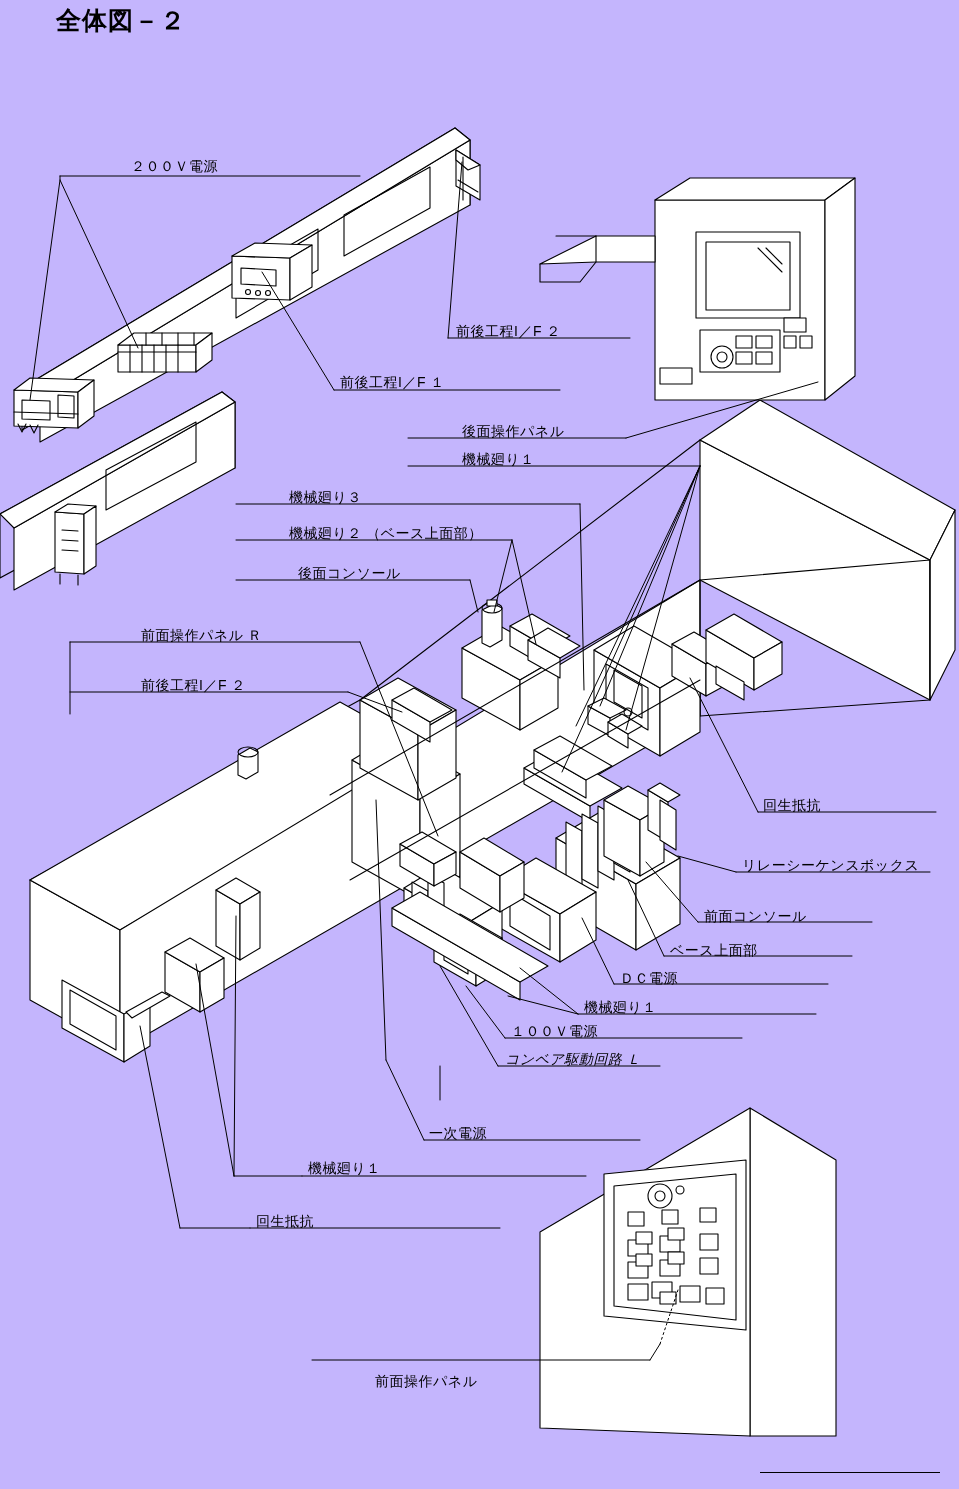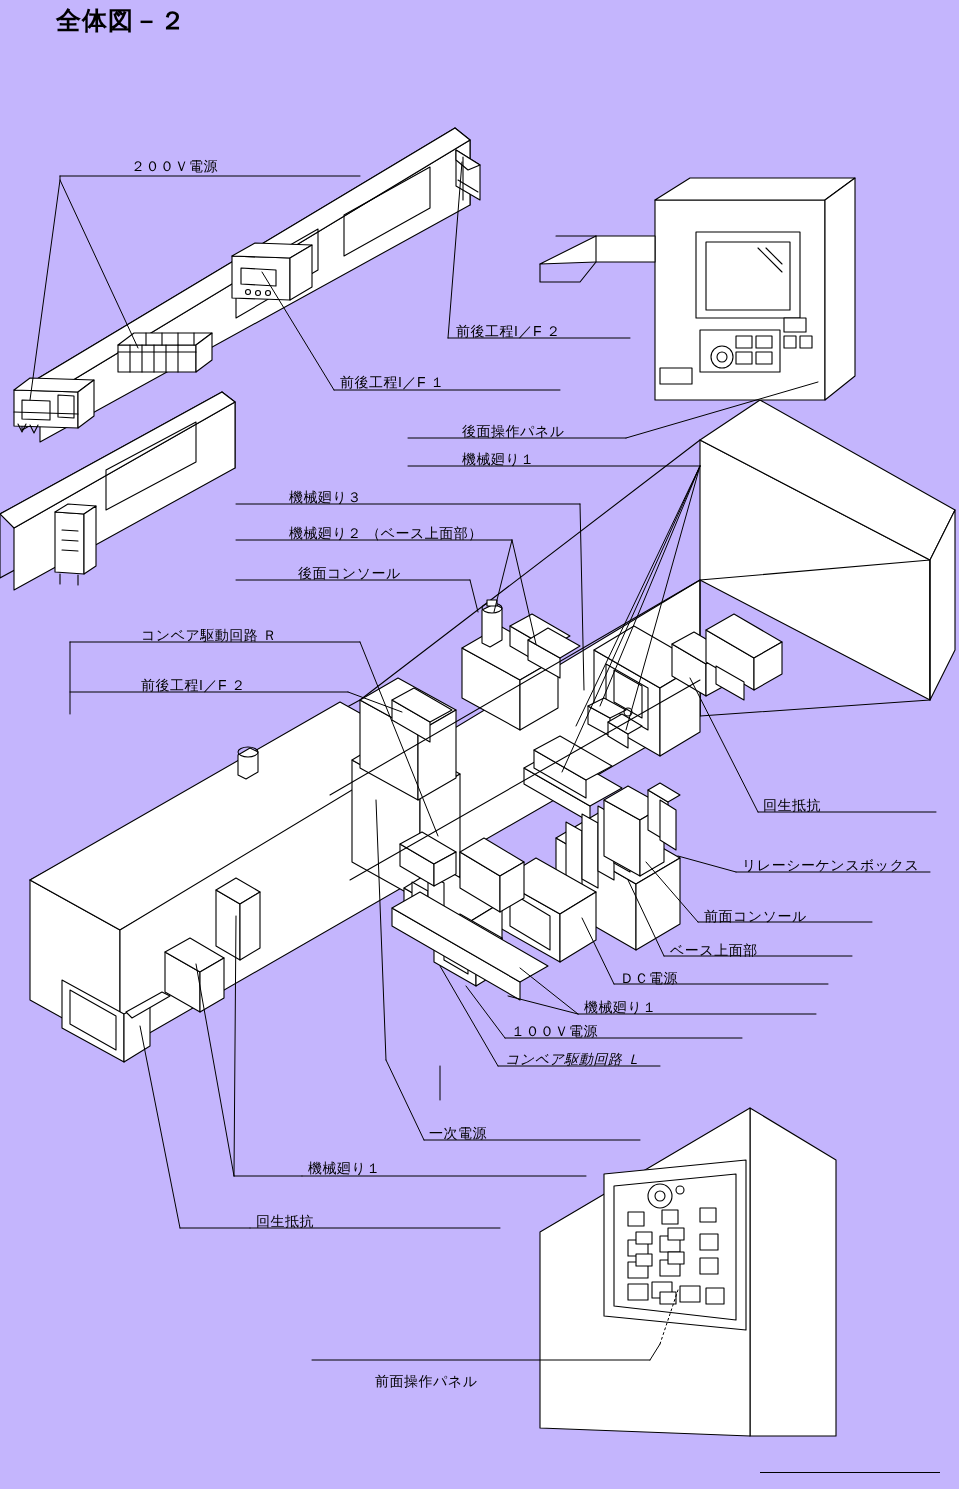--- a/index.html
+++ b/index.html
@@ -381,21 +381,21 @@
   <div class="footer-rule"></div>
 
   <div class="lbl" style="left:131px; top:159px;">２００Ｖ電源</div>
   <div class="lbl" style="left:456px; top:324px;">前後工程I／F ２</div>
   <div class="lbl" style="left:340px; top:375px;">前後工程I／F １</div>
   <div class="lbl" style="left:462px; top:424px;">後面操作パネル</div>
   <div class="lbl" style="left:462px; top:452px;">機械廻り１</div>
   <div class="lbl" style="left:289px; top:490px;">機械廻り３</div>
   <div class="lbl" style="left:289px; top:526px;">機械廻り２ （ベース上面部）</div>
   <div class="lbl" style="left:282px; top:566px;margin-left:16px;">後面コンソール</div>
-  <div class="lbl" style="left:141px; top:628px;">コンベア駆動回路 Ｒ</div>
+  <div class="lbl" style="left:141px; top:628px;">前面操作パネル Ｒ</div>
   <div class="lbl" style="left:141px; top:678px;">前後工程I／F ２</div>
   <div class="lbl" style="left:763px; top:798px;">回生抵抗</div>
   <div class="lbl" style="left:742px; top:858px;">リレーシーケンスボックス</div>
   <div class="lbl" style="left:704px; top:909px;">前面コンソール</div>
   <div class="lbl" style="left:670px; top:943px;">ベース上面部</div>
   <div class="lbl" style="left:620px; top:971px;">ＤＣ電源</div>
   <div class="lbl" style="left:584px; top:1000px;">機械廻り１</div>
   <div class="lbl" style="left:511px; top:1024px;">１００Ｖ電源</div>
   <div class="lbl" style="left:505px; top:1052px;font-style:italic;">コンベア駆動回路 Ｌ</div>
   <div class="lbl" style="left:429px; top:1126px;">一次電源</div>

